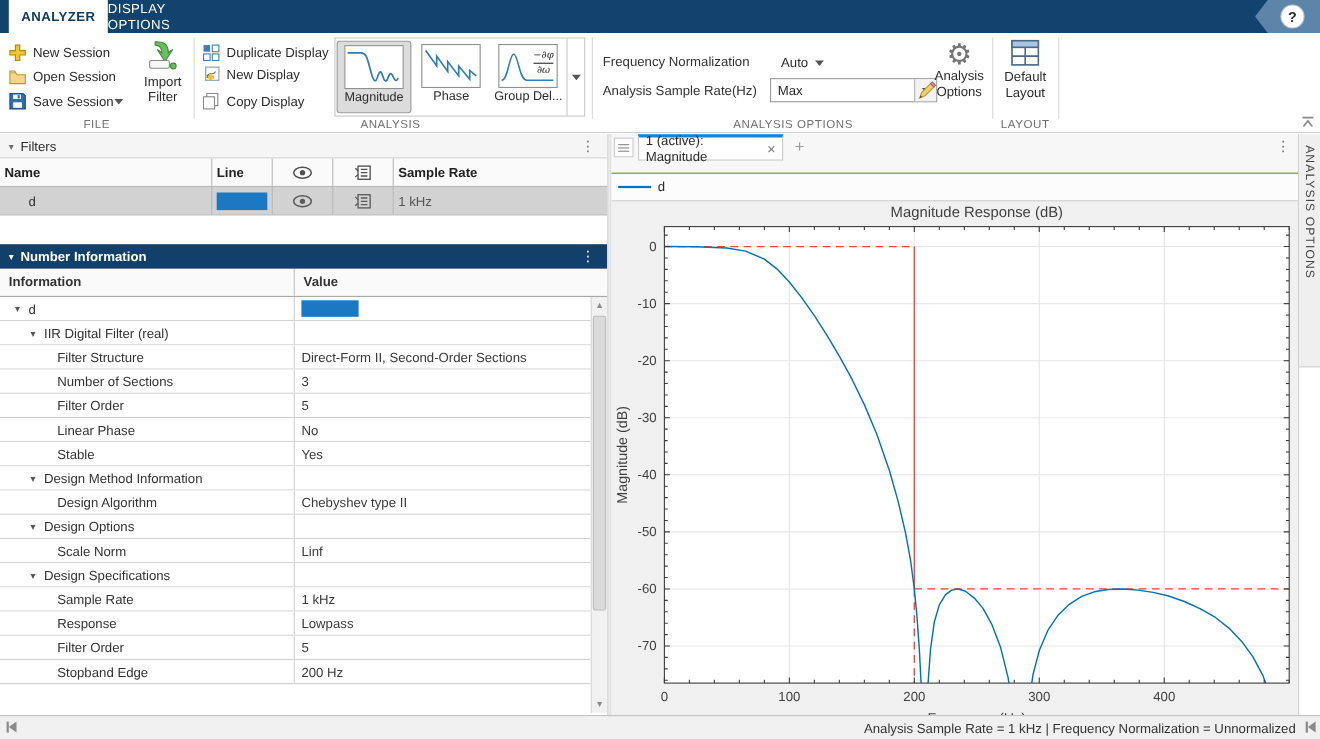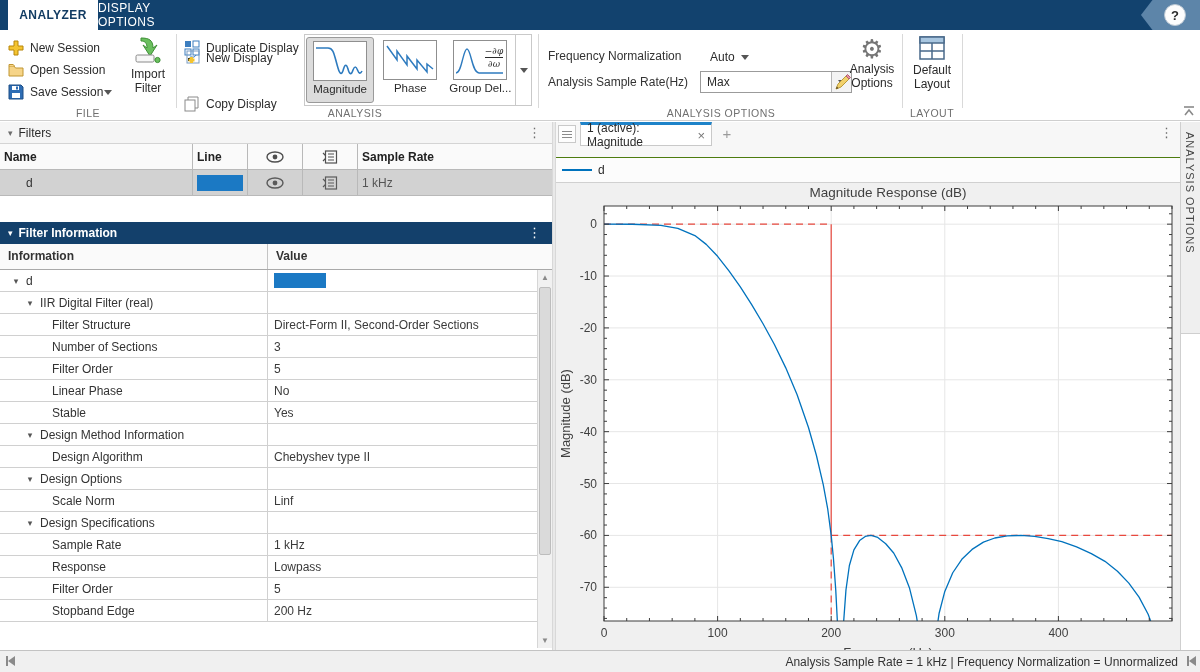--- a/index.html
+++ b/index.html
@@ -154,30 +154,30 @@
 
   <div class="ritem" style="left:184px;top:8px;">
     <svg width="16" height="16" viewBox="0 0 16 16">
         <rect x="1" y="1" width="6" height="6" fill="#3d7ebf"></rect>
         <rect x="9" y="1" width="6" height="6" fill="none" stroke="#3d7ebf"></rect>
         <rect x="1" y="9" width="6" height="6" fill="none" stroke="#3d7ebf"></rect>
         <rect x="9" y="9" width="6" height="6" fill="none" stroke="#3d7ebf"></rect>
       </svg>
     <span class="lab">Duplicate Display</span>
   </div>
-  <div class="ritem" style="left:184px;top:18px;">
+  <div class="ritem" style="left:184px;top:28px;">
     <svg width="16" height="16" viewBox="0 0 16 16">
         <rect x="3" y="1" width="12" height="12" fill="none" stroke="#7a9cc2"></rect>
         <path d="M5 9 C7 4 9 10 12 5" fill="none" stroke="#3d7ebf"></path>
         <path d="M4 8h3v3H4z M2 10h7 M5.5 6.5v7" stroke="none"></path>
         <path d="M4.5 10h6M7.5 7v6" stroke="#f4c430" stroke-width="3"></path>
       </svg>
     <span class="lab">New Display</span>
   </div>
-  <div class="ritem" style="left:184px;top:52px;margin-top:12px;">
+  <div class="ritem" style="left:184px;top:52px;">
     <svg width="16" height="16" viewBox="0 0 16 16">
         <rect x="1" y="4" width="10" height="11" fill="#fff" stroke="#8a8a8a"></rect>
         <path d="M4 4V1h10v11h-3" fill="none" stroke="#8a8a8a"></path>
       </svg>
     <span class="lab">Copy Display</span>
   </div>
 
   <div class="gallery">
     <div class="gitem sel">
       <div class="gthumb">
@@ -304,21 +304,21 @@
           <path d="M1 3 L3.5 5.5 M1 11 L3.5 8.5" stroke="#5a5a5a" stroke-width="1.2"></path>
         </svg>
     </div>
     <div style="color:#555;">1 kHz</div>
   </div>
 
   <div style="height:26px;background:#fff;"></div>
 
   <div class="panel-hdr dark">
     <span class="tri">▾</span>
-    <span class="ttl">Filter Information</span>
+    <span class="ttl">Number Information</span>
     <span class="dots">⋮</span>
   </div>
 
   <div class="itable-hdr">
     <div>Information</div>
     <div>Value</div>
   </div>
 
   <div id="info-rows" style="position:relative;width:537px;overflow:hidden;height:380px;">
       <div class="irow">

